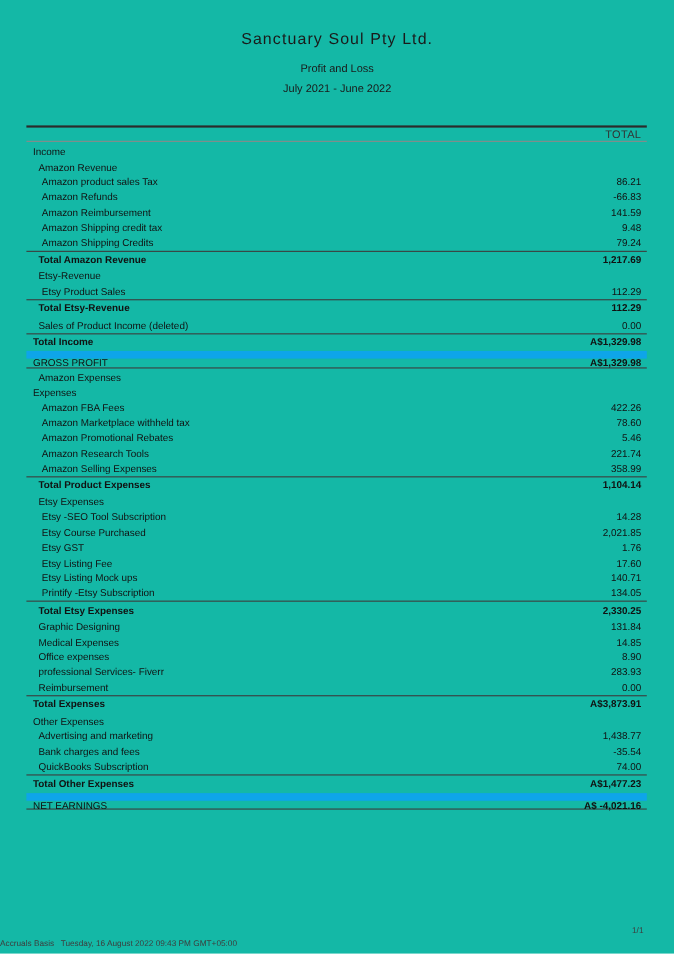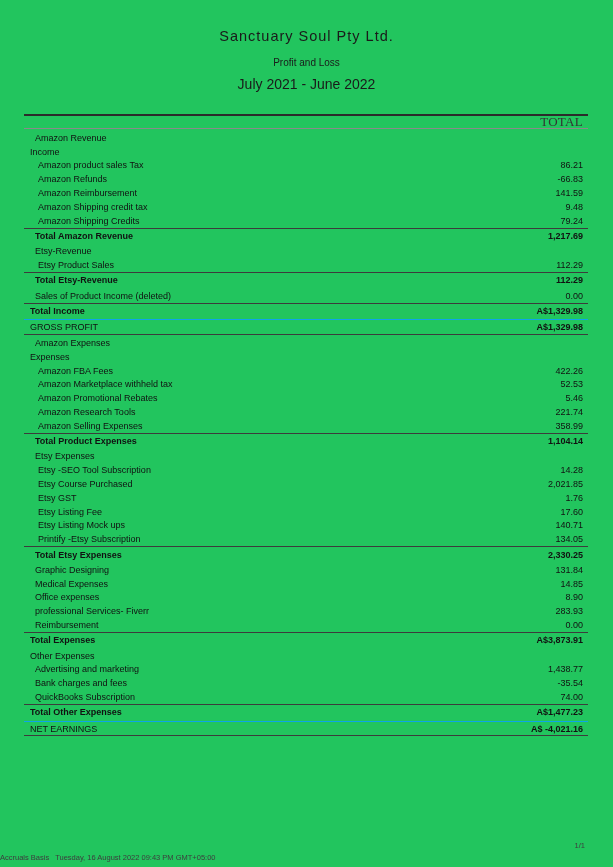--- a/index.html
+++ b/index.html
@@ -6,63 +6,62 @@
   html, body { background: #ffffff; }
   body {
     font-family: "Liberation Sans", sans-serif;
     color: #000;
     -webkit-font-smoothing: antialiased;
   }
   .page {
     position: relative;
     width: 613px;
     height: 867px;
-    background: #22c55e;
+    background: #14b8a6;
     overflow: hidden;
   }
   
   .report-header { text-align: center; padding-top: 28px; }
   .company-name {
     font-size: 14.5px;
     font-weight: 400;
     letter-spacing: 1px;
     color: #1a1a1a;
   }
   .report-title {
     margin-top: 13px;
     font-size: 10px;
     font-weight: 400;
     color: #1a1a1a;
   }
   .report-period {
     margin-top: 8px;
-    font-size: 14px;
+    font-size: 10px;
     color: #1a1a1a;
   }
   
   .pnl-table {
     position: absolute;
     left: 24px;
     right: 25px;
     top: 114px;
   }
   .thead {
     border-top: 2px solid #2b2b2b;
     border-bottom: 1px solid #8a8a8a;
     height: 15px;
     display: flex;
     justify-content: flex-end;
     align-items: center;
     padding-right: 5px;
   }
   .thead .col-header {
-    font-size: 13px;
+    font-size: 10px;
     letter-spacing: 0.3px;
     color: #333;
-    font-family: Liberation Serif, serif;
   }
   .tbody { padding-top: 2px; }
   .row {
     display: flex;
     justify-content: space-between;
     align-items: center;
     height: 13.8px;
     font-size: 9px;
     padding-left: 6px;
     padding-right: 5px;
@@ -72,21 +71,21 @@
   .row.indent-2 { padding-left: 14px; }
   .row .label { white-space: nowrap; }
   .row .value { white-space: nowrap; }
   .row.total {
     font-weight: bold;
     border-top: 1px solid #3c3c3c;
     height: 15.8px;
     margin-bottom: 1px;
   }
   .row.summary, .row.net {
-    border-top: 1px solid #0ea5e9;
+    border-top: 7px solid #0ea5e9;
     border-bottom: 1px solid #3c3c3c;
     height: 15.8px;
     margin-bottom: 1px;
     gap: 15px;
   }
   .row.summary .value, .row.net .value { font-weight: bold; }
   
   .report-footer {
     position: absolute;
     left: 0;
@@ -120,26 +119,26 @@
     <div class="company-name">Sanctuary Soul Pty Ltd.</div>
     <div class="report-title">Profit and Loss</div>
     <div class="report-period">July 2021 - June 2022</div>
   </div>
 
   <div class="pnl-table">
     <div class="thead">
       <span class="col-header">TOTAL</span>
     </div>
     <div class="tbody" id="rows">
+        <div class="row section indent-0">
+          <span class="label">Income</span>
+          <span class="value"></span>
+        </div>
         <div class="row section indent-1">
           <span class="label">Amazon Revenue</span>
-          <span class="value"></span>
-        </div>
-        <div class="row section indent-0">
-          <span class="label">Income</span>
           <span class="value"></span>
         </div>
         <div class="row item indent-2">
           <span class="label">Amazon product sales Tax</span>
           <span class="value">86.21</span>
         </div>
         <div class="row item indent-2">
           <span class="label">Amazon Refunds</span>
           <span class="value">-66.83</span>
         </div>
@@ -190,21 +189,21 @@
         <div class="row section indent-0">
           <span class="label">Expenses</span>
           <span class="value"></span>
         </div>
         <div class="row item indent-2">
           <span class="label">Amazon FBA Fees</span>
           <span class="value">422.26</span>
         </div>
         <div class="row item indent-2">
           <span class="label">Amazon Marketplace withheld tax</span>
-          <span class="value">52.53</span>
+          <span class="value">78.60</span>
         </div>
         <div class="row item indent-2">
           <span class="label">Amazon Promotional Rebates</span>
           <span class="value">5.46</span>
         </div>
         <div class="row item indent-2">
           <span class="label">Amazon Research Tools</span>
           <span class="value">221.74</span>
         </div>
         <div class="row item indent-2">

